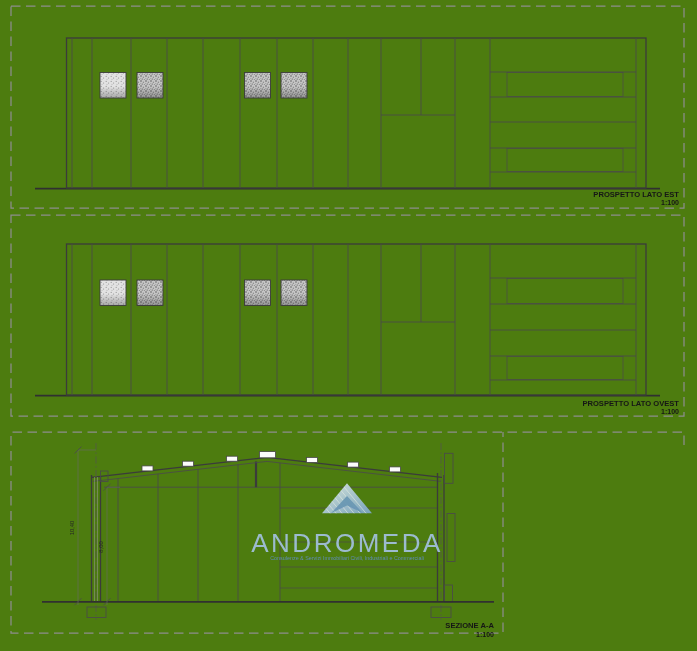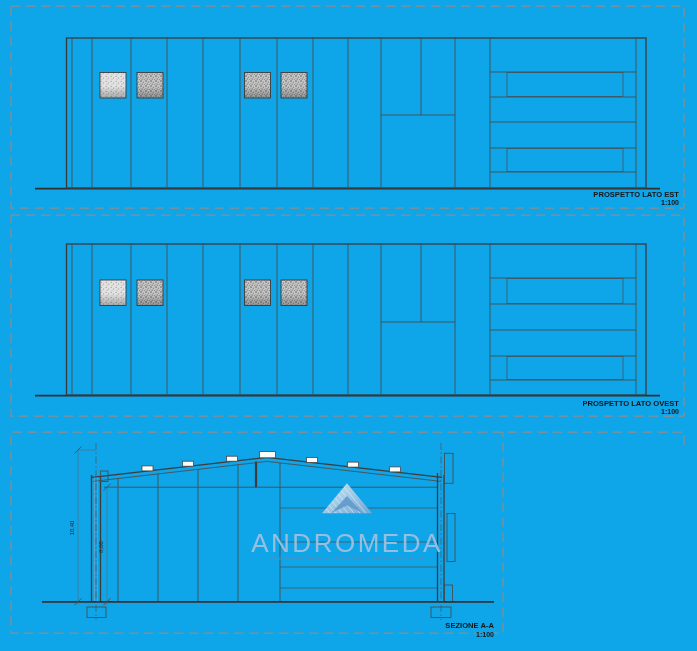--- a/index.html
+++ b/index.html
@@ -1,16 +1,16 @@
 <!DOCTYPE html>
 <html><head>
 <meta charset="utf-8">
 <style>
   html,body{margin:0;padding:0;background:#e8e8e8;}
-  .sheet{position:relative;width:697px;height:651px;background:#0ea5e9;overflow:hidden;
+  .sheet{position:relative;width:697px;height:651px;background:#4d7c0f;overflow:hidden;
          font-family:"Liberation Sans",sans-serif;}
   .panel{position:absolute;left:0;width:697px;}
   #panel-est{top:0;height:219px;}
   #panel-ovest{top:206px;height:211px;}
   #panel-sezione{top:430px;height:221px;text-align:center;}
   svg{display:block;width:100%;height:100%;}
 
   .dash{stroke:#8d8d8d;stroke-width:1.25;fill:none;stroke-dasharray:9.5 5.5;}
   .cdash{stroke:#555;stroke-width:.7;fill:none;stroke-dasharray:7 2.5 1.5 2.5;}
   .ln{stroke:#4a4a4a;stroke-width:.85;fill:none;}

